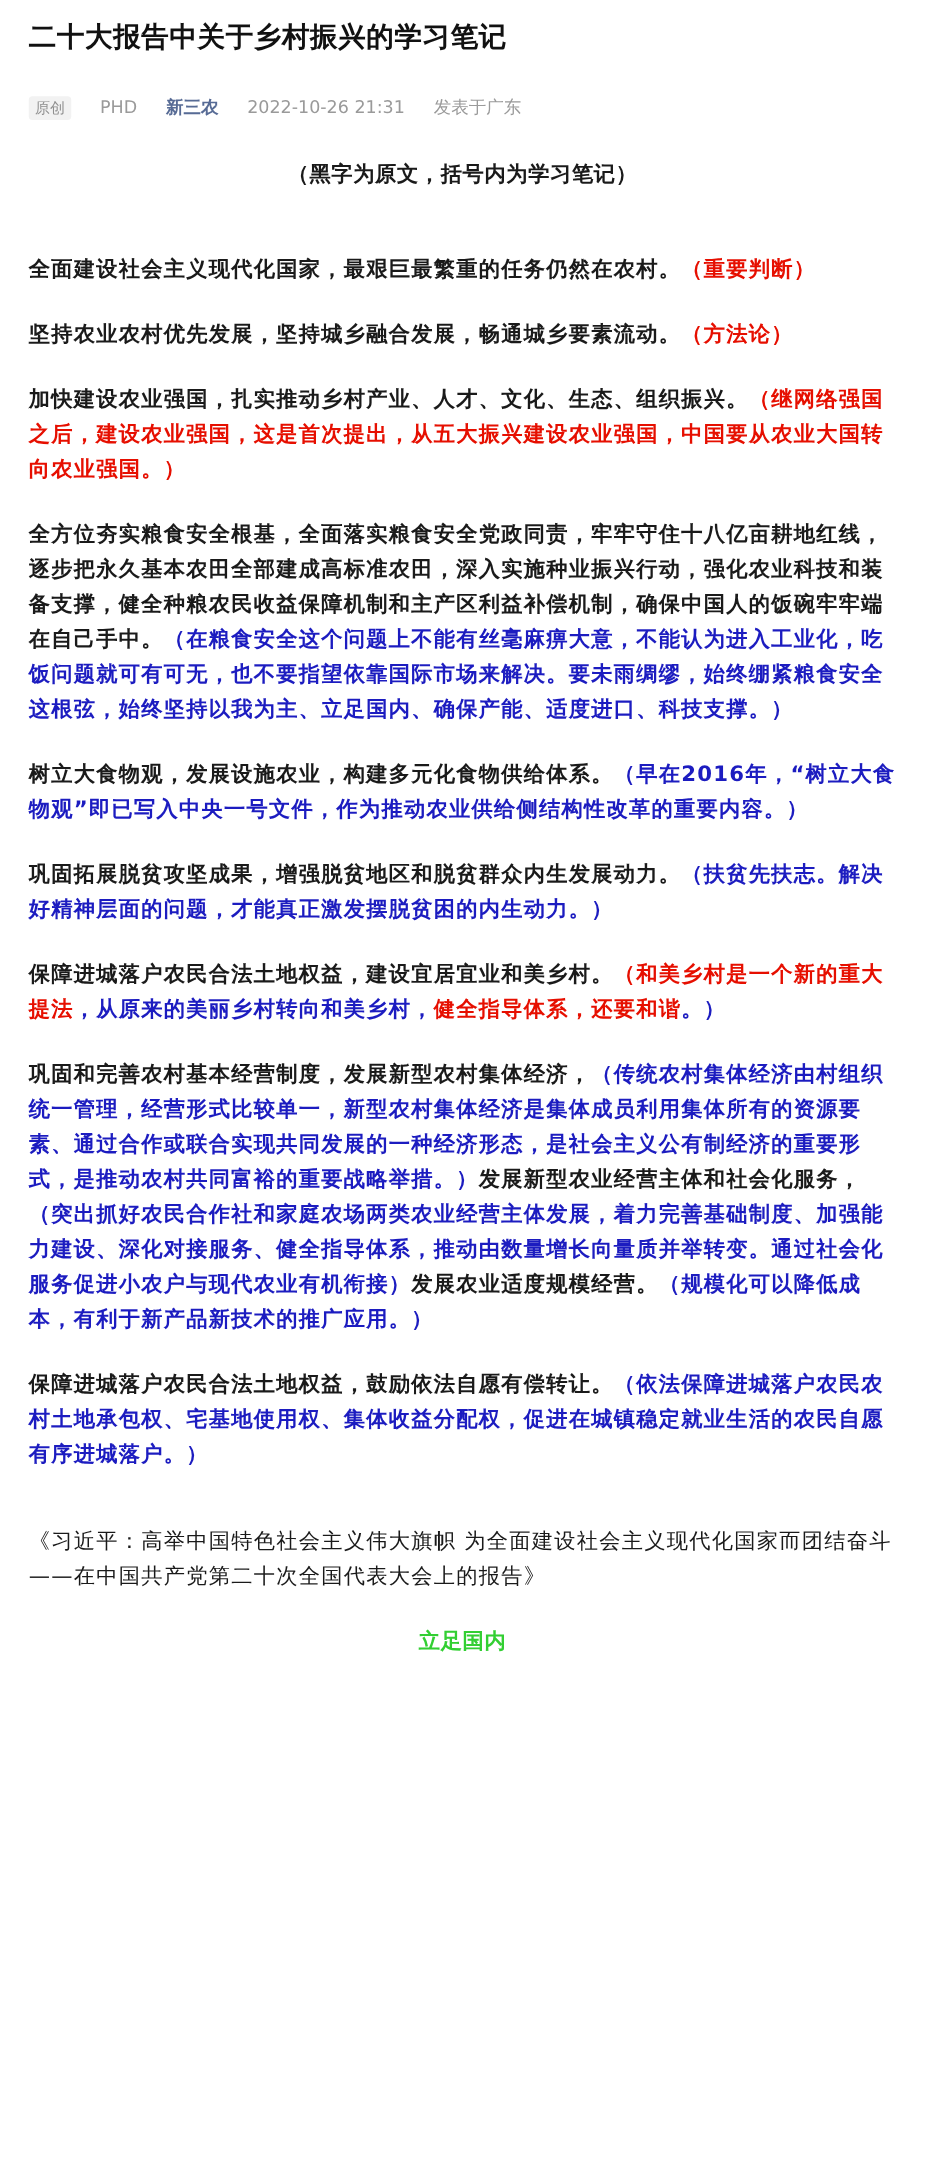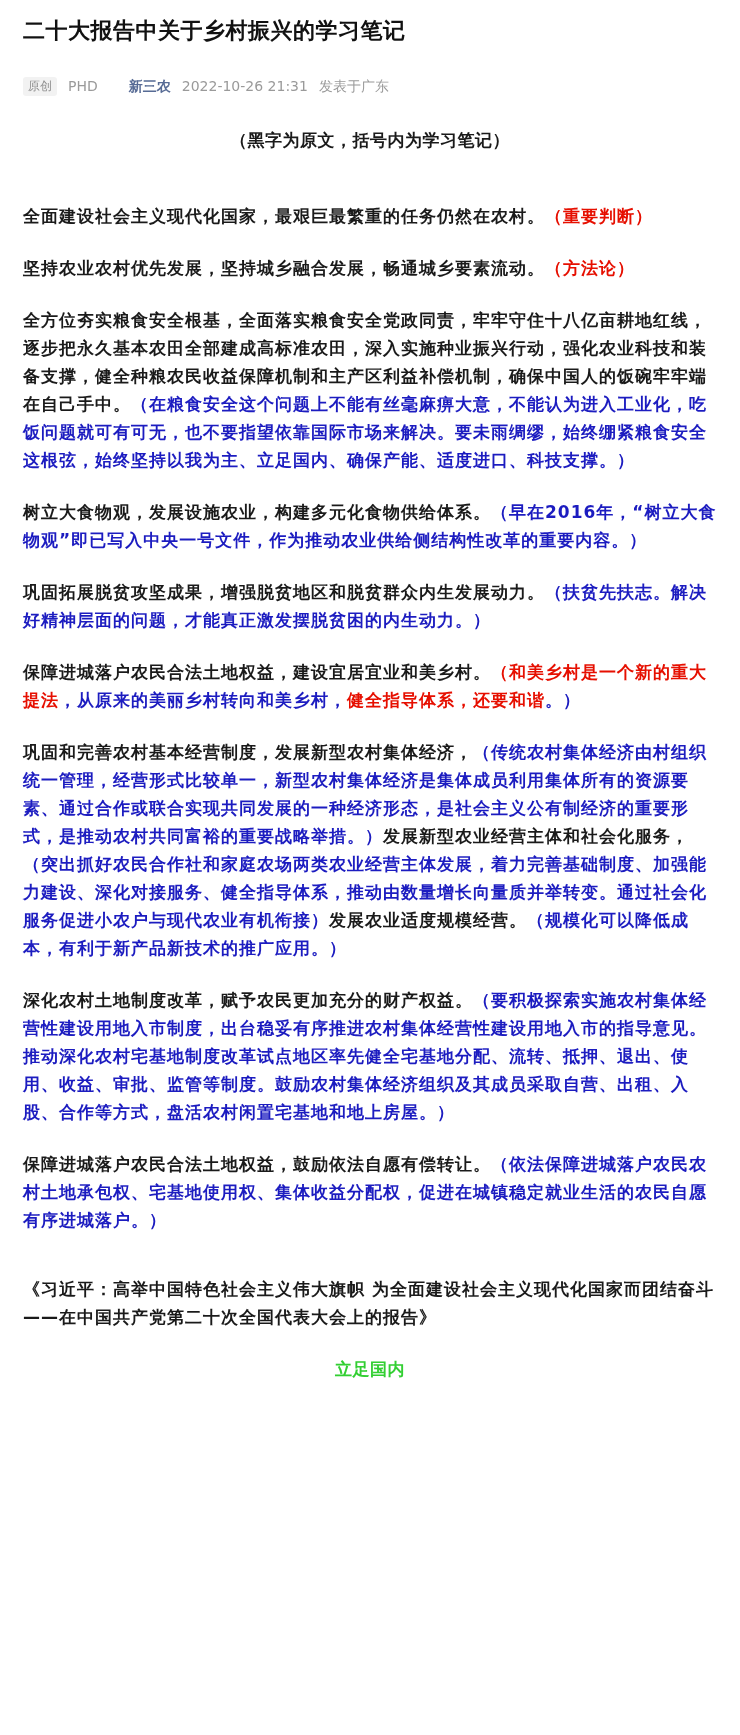--- a/index.html
+++ b/index.html
@@ -12,36 +12,36 @@
     font-family:"DejaVu Sans","Liberation Sans",sans-serif;
     color:var(--ink);
     -webkit-font-smoothing:antialiased;
   }
   .page{box-sizing:border-box; padding:16px 23px 30px; width:740px;}
   h1.title{
     font-size:22px; line-height:30px; font-weight:bold; color:#111111;
     margin:0 0 30px; letter-spacing:0.5px;
   }
   .meta{
-    display:flex; align-items:center; gap:11px;
+    display:flex; align-items:center; gap:23px;
     font-size:14px; line-height:20px; color:var(--meta);
     margin:0 0 30px; white-space:nowrap;
   }
   .badge{
     font-size:12px; line-height:17px; background:var(--badge-bg); color:var(--badge-ink);
     padding:1px 5px; border-radius:3px;
   }
-  .account{color:var(--link); text-decoration:none; cursor:pointer; font-weight:bold;margin-left:20px;}
+  .account{color:var(--link); text-decoration:none; cursor:pointer; font-weight:bold;}
   .body-paras{display:block;}
   .para{
     font-size:17px; line-height:28px; letter-spacing:1px;
     font-weight:bold; text-align:left; margin:0 0 24px;
   }
   .para.center{text-align:center; letter-spacing:0.5px;}
-  .para.normal{font-weight:bold;margin-top:41px;}
+  .para.normal{font-weight:normal;margin-top:41px;}
   .para.gap-lg{margin-bottom:48px;}
   .c-k{color:var(--ink);}
   .c-r{color:var(--red);}
   .c-b{color:var(--blue);}
   .c-g{color:var(--green);}
 </style>
 </head>
 <body>
 
 <div class="page">
@@ -50,23 +50,23 @@
     <span class="badge">原创</span>
     <span class="author">PHD</span>
     <a class="account">新三农</a>
     <span class="time">2022-10-26 21:31</span>
     <span class="loc">发表于广东</span>
   </div>
   <div class="body-paras">
       <p class="para center gap-lg"><span class="c-k">（黑字为原文，括号内为学习笔记）</span></p>
       <p class="para"><span class="c-k">全面建设社会主义现代化国家，最艰巨最繁重的任务仍然在农村。</span><span class="c-r">（重要判断）</span></p>
       <p class="para"><span class="c-k">坚持农业农村优先发展，坚持城乡融合发展，畅通城乡要素流动。</span><span class="c-r">（方法论）</span></p>
+      <p class="para"><span class="c-k">加快建设农业强国，扎实推动乡村产业、人才、文化、生态、组织振兴。</span><span class="c-r">（继网络强国之后，建设农业强国，这是首次提出，从五大振兴建设农业强国，中国要从农业大国转向农业强国。）</span></p>
       <p class="para"><span class="c-k">全方位夯实粮食安全根基，全面落实粮食安全党政同责，牢牢守住十八亿亩耕地红线，逐步把永久基本农田全部建成高标准农田，深入实施种业振兴行动，强化农业科技和装备支撑，健全种粮农民收益保障机制和主产区利益补偿机制，确保中国人的饭碗牢牢端在自己手中。</span><span class="c-b">（在粮食安全这个问题上不能有丝毫麻痹大意，不能认为进入工业化，吃饭问题就可有可无，也不要指望依靠国际市场来解决。要未雨绸缪，始终绷紧粮食安全这根弦，始终坚持以我为主、立足国内、确保产能、适度进口、科技支撑。）</span></p>
       <p class="para"><span class="c-k">树立大食物观，发展设施农业，构建多元化食物供给体系。</span><span class="c-b">（早在2016年，“树立大食物观”即已写入中央一号文件，作为推动农业供给侧结构性改革的重要内容。）</span></p>
       <p class="para"><span class="c-k">巩固拓展脱贫攻坚成果，增强脱贫地区和脱贫群众内生发展动力。</span><span class="c-b">（扶贫先扶志。解决好精神层面的问题，才能真正激发摆脱贫困的内生动力。）</span></p>
       <p class="para"><span class="c-k">保障进城落户农民合法土地权益，建设宜居宜业和美乡村。</span><span class="c-r">（和美乡村是一个新的重大提法</span><span class="c-b">，从原来的美丽乡村转向和美乡村，</span><span class="c-r">健全指导体系，还要和谐</span><span class="c-b">。）</span></p>
       <p class="para"><span class="c-k">巩固和完善农村基本经营制度，发展新型农村集体经济，</span><span class="c-b">（传统农村集体经济由村组织统一管理，经营形式比较单一，新型农村集体经济是集体成员利用集体所有的资源要素、通过合作或联合实现共同发展的一种经济形态，是社会主义公有制经济的重要形式，是推动农村共同富裕的重要战略举措。）</span><span class="c-k">发展新型农业经营主体和社会化服务，</span><span class="c-b">（突出抓好农民合作社和家庭农场两类农业经营主体发展，着力完善基础制度、加强能力建设、深化对接服务、健全指导体系，推动由数量增长向量质并举转变。通过社会化服务促进小农户与现代农业有机衔接）</span><span class="c-k">发展农业适度规模经营。</span><span class="c-b">（规模化可以降低成本，有利于新产品新技术的推广应用。）</span></p>
-      <p class="para"><span class="c-k">深化农村土地制度改革，赋予农民更加充分的财产权益。</span><span class="c-b">（要积极探索实施农村集体经营性建设用地入市制度，出台稳妥有序推进农村集体经营性建设用地入市的指导意见。推动深化农村宅基地制度改革试点地区率先健全宅基地分配、流转、抵押、退出、使用、收益、审批、监管等制度。鼓励农村集体经济组织及其成员采取自营、出租、入股、合作等方式，盘活农村闲置宅基地和地上房屋。）</span></p>
       <p class="para"><span class="c-k">保障进城落户农民合法土地权益，鼓励依法自愿有偿转让。</span><span class="c-b">（依法保障进城落户农民农村土地承包权、宅基地使用权、集体收益分配权，促进在城镇稳定就业生活的农民自愿有序进城落户。）</span></p>
       <p class="para normal"><span class="c-k">《习近平：高举中国特色社会主义伟大旗帜 为全面建设社会主义现代化国家而团结奋斗——在中国共产党第二十次全国代表大会上的报告》</span></p>
       <p class="para center"><span class="c-g">立足国内</span></p>
     </div>
 </div>
 
 </body></html>

